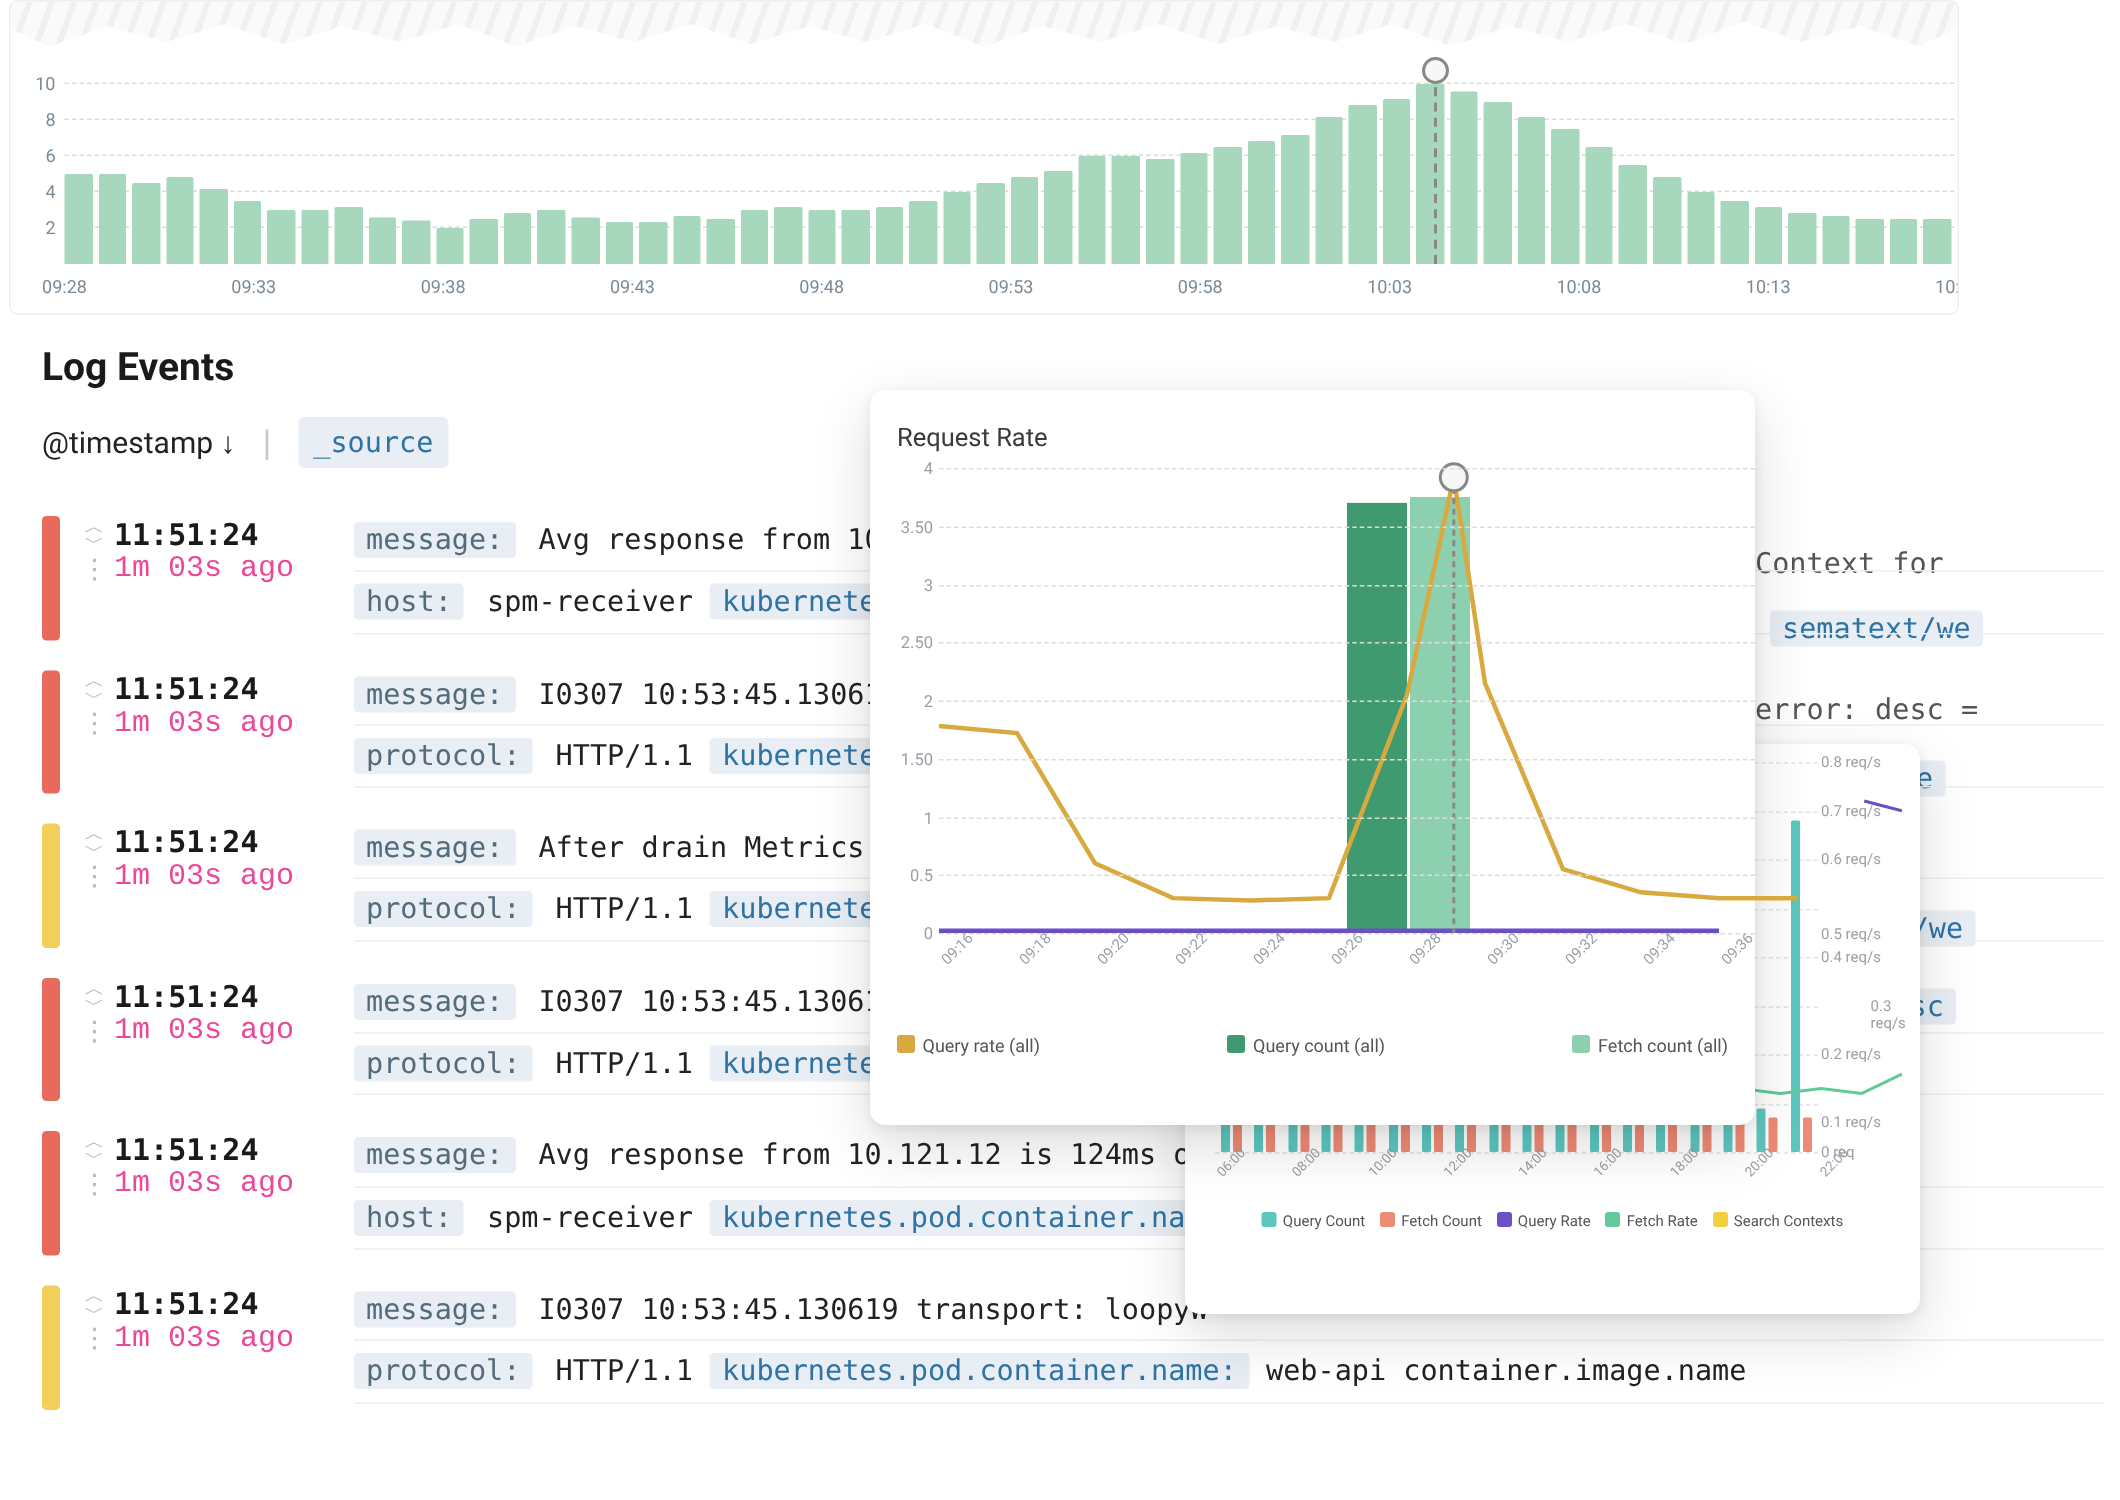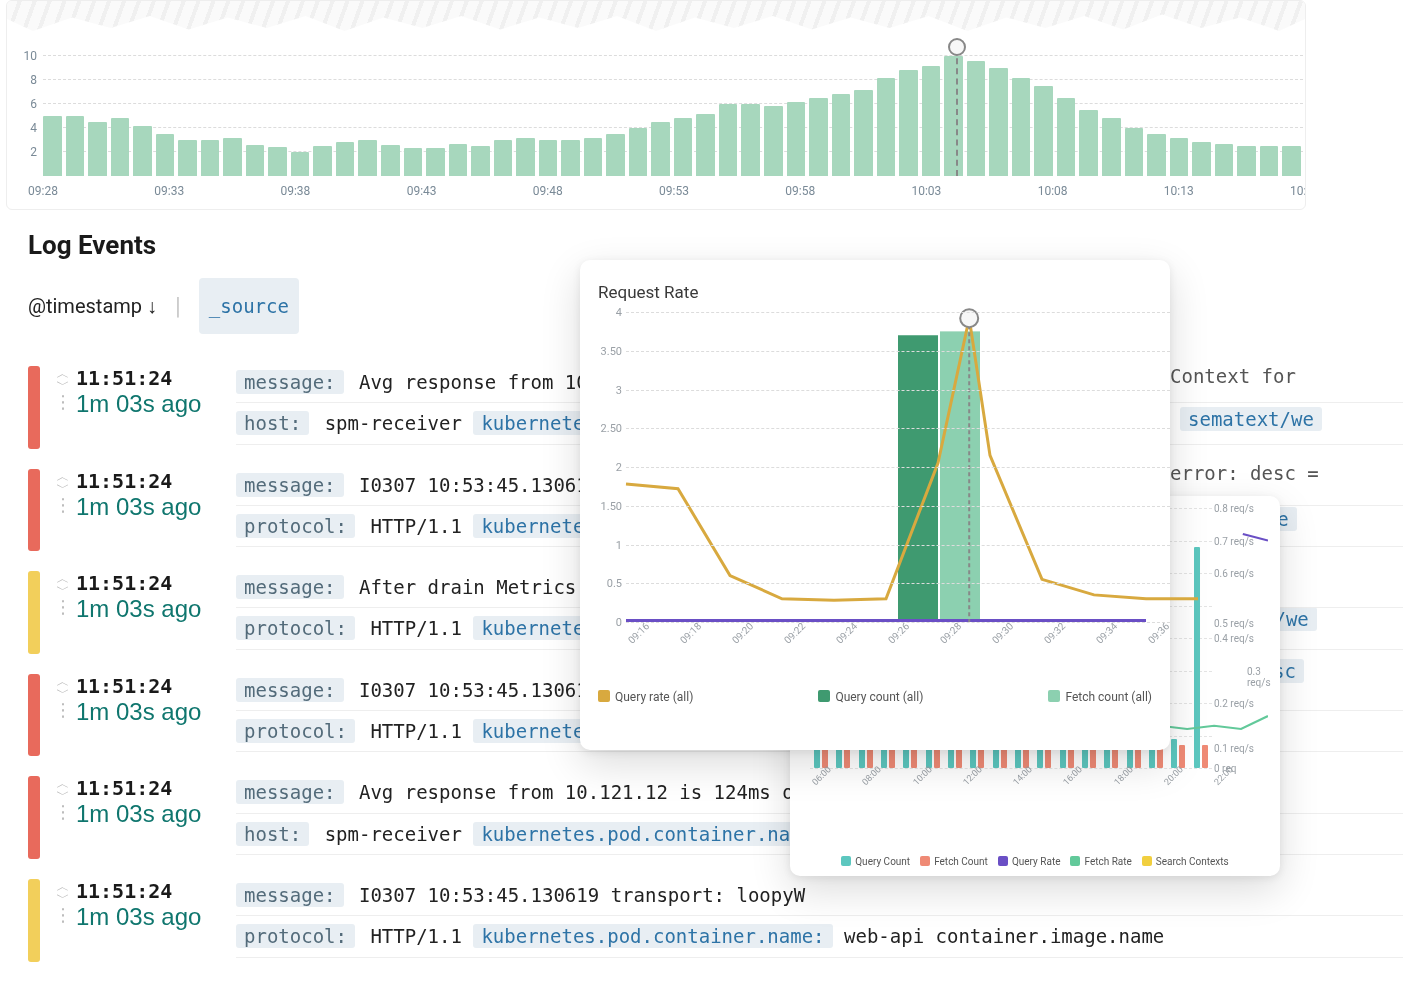--- a/index.html
+++ b/index.html
@@ -40,34 +40,34 @@
   .hist-xticks span { position:absolute; font-size:12px; color:#7a8a97; transform:translateX(-50%); }
   .hist-marker { position:absolute; top:-8px; bottom:0; border-left:2px dashed #888; }
   .hist-marker .knob { position:absolute; top:-10px; left:-10px; width:18px; height:18px; border:2px solid #888; border-radius:50%; background:#f7f7f7; }
 
   
   .log-area { position:absolute; left:28px; top:230px; right:10px; }
   .log-title { font-size:26px; font-weight:700; margin-bottom:18px; color:#1a1a1a; }
   .log-header { display:flex; align-items:center; gap:12px; font-size:20px; color:#222; margin-bottom:22px; }
   .arrow-down { font-size:20px; }
   .pipe { color:#c9c9c9; font-size:24px; margin:0 6px; }
-  .badge { background:#e8eef3; padding:17px 10px; border-radius:4px; color:#2d73a6; font-family:"SF Mono",Menlo,Consolas,monospace; font-size:19px; }
+  .badge { background:#e8eef3; padding:6px 10px; border-radius:4px; color:#2d73a6; font-family:"SF Mono",Menlo,Consolas,monospace; font-size:19px; }
 
   .log-row { display:flex; align-items:flex-start; padding:10px 0; position:relative; }
   .log-row + .log-row { }
   .log-side { width:12px; align-self:stretch; border-radius:3px; margin-right:10px; }
   .side-red { background:#e86a5c; }
   .side-yellow { background:#f2cf5b; }
   .log-ctrl { width:26px; color:#b9b9b9; font-size:13px; text-align:center; }
   .log-ctrl .chev { line-height:11px; cursor:pointer; }
   .log-ctrl .chev:first-child{ margin-top:2px;}
   .log-ctrl .dots { margin-top:10px; font-size:18px; line-height:4px; cursor:pointer; }
   .log-time { width:160px; }
   .log-time .t { font-size:20px; font-weight:600; font-family:"SF Mono",Menlo,Consolas,monospace; }
-  .log-time .ago { font-size:24px; color:#0f766e; font-family:Liberation Sans, sans-serif; }
+  .log-time .ago { font-size:20px; color:#ec4899; font-family:Liberation Mono, monospace; }
   .log-body { flex:1; font-family:"SF Mono",Menlo,Consolas,monospace; font-size:19px; color:#2a2a2a; line-height:1.7; }
   .log-body .line { display:block; padding-bottom:4px; border-bottom:1px solid #eee; margin-bottom:4px;}
   .k { background:#e8eef3; padding:1px 8px; border-radius:3px; color:#536b7a; margin-right:4px; }
   .v { color:#222; }
   .kv-link { background:#e8eef3; padding:1px 8px; border-radius:3px; color:#2d73a6; }
 
   
   .rr-card {
     position:absolute;
     left:580px; top:260px;
@@ -105,21 +105,21 @@
   .sm-yticks{ position:absolute; right:-2px; top:0; bottom:40px; width:60px; text-align:left; }
   .sm-yticks span{ position:absolute; left:4px; font-size:10px; color:#9aa0a6; }
   .sm-grid{ position:absolute; left:0; right:56px; top:0; bottom:40px; }
   .sm-grid div{ position:absolute; left:0;right:0;border-top:1px dashed #e4e4e4; }
   .sm-bars{ position:absolute; left:0; right:56px; bottom:40px; top:0; display:flex; align-items:flex-end; justify-content:space-around; }
   .sm-pair{ display:flex; align-items:flex-end; gap:2px; }
   .sm-pair .b1{ width:6px; background:#5cc7bf; border-radius:1px;}
   .sm-pair .b2{ width:6px; background:#ef8a75; border-radius:1px;}
   .sm-xticks{ position:absolute; left:0; right:56px; bottom:4px; height:28px;}
   .sm-xticks span{ position:absolute; font-size:9px; color:#9aa0a6; transform:rotate(-45deg); transform-origin:left top;}
-  .sm-legend{ display:flex; gap:10px; justify-content:center; font-size:10px; color:#555; flex-wrap:wrap;margin-top:48px;}
+  .sm-legend{ display:flex; gap:10px; justify-content:center; font-size:10px; color:#555; flex-wrap:wrap;}
   .sm-legend span::before{ content:""; display:inline-block; width:10px; height:10px; border-radius:2px; margin-right:4px; vertical-align:-1px;}
   .slg-qc::before{background:#5cc7bf;} .slg-fc::before{background:#ef8a75;} .slg-qr::before{background:#6a4fc5;} .slg-fr::before{background:#62c99a;} .slg-sc::before{background:#f1cf3f;}
   .sm-line{ position:absolute; left:0; right:56px; bottom:40px; top:0; pointer-events:none;}
 
   
   .bg-snip { position:absolute; font-family:"SF Mono",Menlo,Consolas,monospace; font-size:19px; color:#555; white-space:nowrap; z-index:-1;}
   .bg-snip .kv-link{ color:#2d73a6;}
 </style>
 </head>
 <body>

